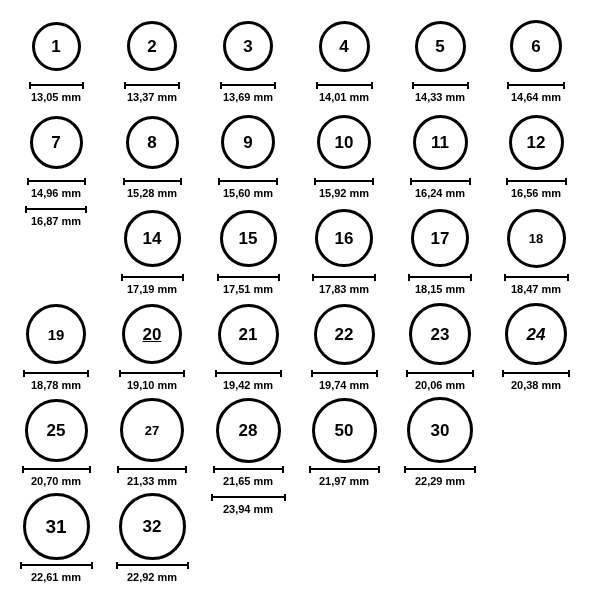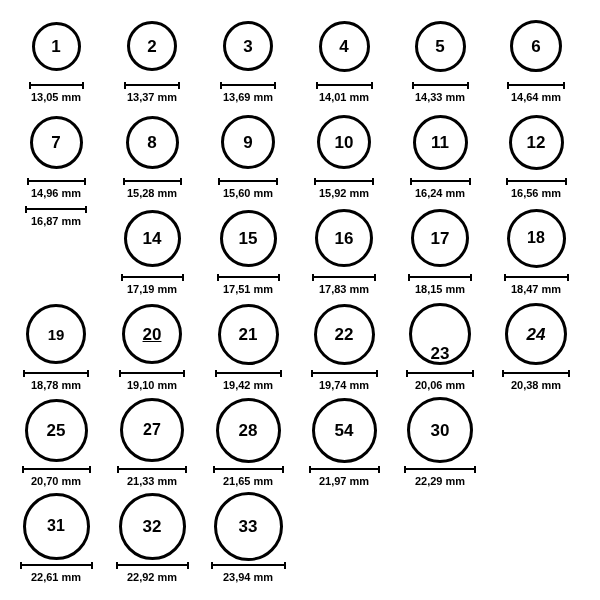--- a/index.html
+++ b/index.html
@@ -279,21 +279,21 @@
           </div>
         </div>
         <div class="measure">
           <div class="bar" style="width: 64px;"></div>
         </div>
         <div class="mm">18,15 mm</div>
       </div>
       <div class="cell">
         <div class="ring-wrap">
           <div class="ring" style="width: 59px; height: 59px;">
-            <span class="ring-label" style="font-size: 16px;">18</span>
+            <span class="ring-label" style="font-size: 13px;">18</span>
           </div>
         </div>
         <div class="measure">
           <div class="bar" style="width: 65px;"></div>
         </div>
         <div class="mm">18,47 mm</div>
       </div>
     </div>
     <div class="row">
       <div class="cell">
@@ -335,21 +335,21 @@
             <span class="ring-label" style="font-size: 17px;">22</span>
           </div>
         </div>
         <div class="measure">
           <div class="bar" style="width: 67px;"></div>
         </div>
         <div class="mm">19,74 mm</div>
       </div>
       <div class="cell">
         <div class="ring-wrap">
-          <div class="ring" style="width: 62px; height: 62px; align-items: flex-end;">
+          <div class="ring" style="width: 62px; height: 62px;">
             <span class="ring-label" style="font-size: 17px;">23</span>
           </div>
         </div>
         <div class="measure">
           <div class="bar" style="width: 68px;"></div>
         </div>
         <div class="mm">20,06 mm</div>
       </div>
       <div class="cell">
         <div class="ring-wrap">
@@ -371,21 +371,21 @@
           </div>
         </div>
         <div class="measure">
           <div class="bar" style="width: 69px;"></div>
         </div>
         <div class="mm">20,70 mm</div>
       </div>
       <div class="cell">
         <div class="ring-wrap">
           <div class="ring" style="width: 64px; height: 64px;">
-            <span class="ring-label" style="font-size: 16px;">27</span>
+            <span class="ring-label" style="font-size: 13px;">27</span>
           </div>
         </div>
         <div class="measure">
           <div class="bar" style="width: 70px;"></div>
         </div>
         <div class="mm">21,33 mm</div>
       </div>
       <div class="cell">
         <div class="ring-wrap">
           <div class="ring" style="width: 65px; height: 65px;">
@@ -393,21 +393,21 @@
           </div>
         </div>
         <div class="measure">
           <div class="bar" style="width: 71px;"></div>
         </div>
         <div class="mm">21,65 mm</div>
       </div>
       <div class="cell">
         <div class="ring-wrap">
           <div class="ring" style="width: 65px; height: 65px;">
-            <span class="ring-label" style="font-size: 17px;">54</span>
+            <span class="ring-label" style="font-size: 17px;">50</span>
           </div>
         </div>
         <div class="measure">
           <div class="bar" style="width: 71px;"></div>
         </div>
         <div class="mm">21,97 mm</div>
       </div>
       <div class="cell">
         <div class="ring-wrap">
           <div class="ring" style="width: 66px; height: 66px;">
@@ -417,45 +417,40 @@
         <div class="measure">
           <div class="bar" style="width: 72px;"></div>
         </div>
         <div class="mm">22,29 mm</div>
       </div>
     </div>
     <div class="row">
       <div class="cell">
         <div class="ring-wrap">
           <div class="ring" style="width: 67px; height: 67px;">
-            <span class="ring-label" style="font-size: 16px;">31</span>
+            <span class="ring-label" style="font-size: 19px;">31</span>
           </div>
         </div>
         <div class="measure">
           <div class="bar" style="width: 73px;"></div>
         </div>
         <div class="mm">22,61 mm</div>
       </div>
       <div class="cell">
         <div class="ring-wrap">
           <div class="ring" style="width: 67px; height: 67px;">
             <span class="ring-label" style="font-size: 17px;">32</span>
           </div>
         </div>
         <div class="measure">
           <div class="bar" style="width: 73px;"></div>
         </div>
         <div class="mm">22,92 mm</div>
       </div>
       <div class="cell">
-        <div class="ring-wrap">
-          <div class="ring" style="width: 69px; height: 69px;">
-            <span class="ring-label" style="font-size: 17px;">33</span>
-          </div>
-        </div>
         <div class="measure">
           <div class="bar" style="width: 75px;"></div>
         </div>
         <div class="mm">23,94 mm</div>
       </div>
       <div class="empty-cell"></div>
       <div class="empty-cell"></div>
       <div class="empty-cell"></div>
     </div>
   </div>

